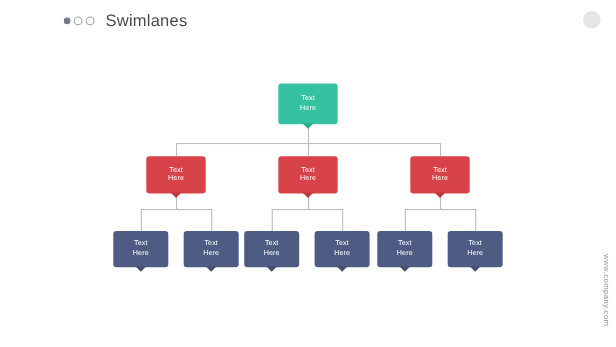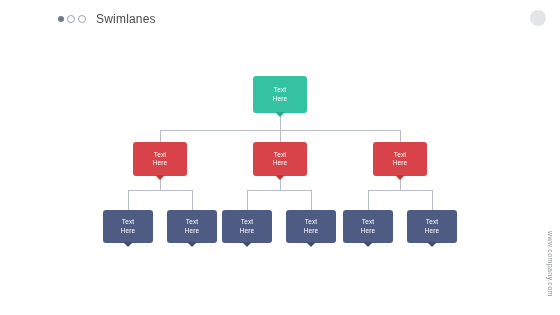--- a/index.html
+++ b/index.html
@@ -37,21 +37,21 @@
     background: #6f7b87;
     margin-right: 3px;
   }
   .dot-ring {
     width: 6px; height: 6px;
     border: 1px solid #9aa5af;
     background: #ffffff;
     margin-right: 3px;
   }
   #page-title {
-    font-size: 12px;
+    font-size: 15px;
     color: #4a4a4a;
     font-weight: normal;
     margin-left: 7px;
     letter-spacing: 0.2px;
     white-space: nowrap;
   }
   
   #corner-circle {
     position: absolute;
     right: 14px;

